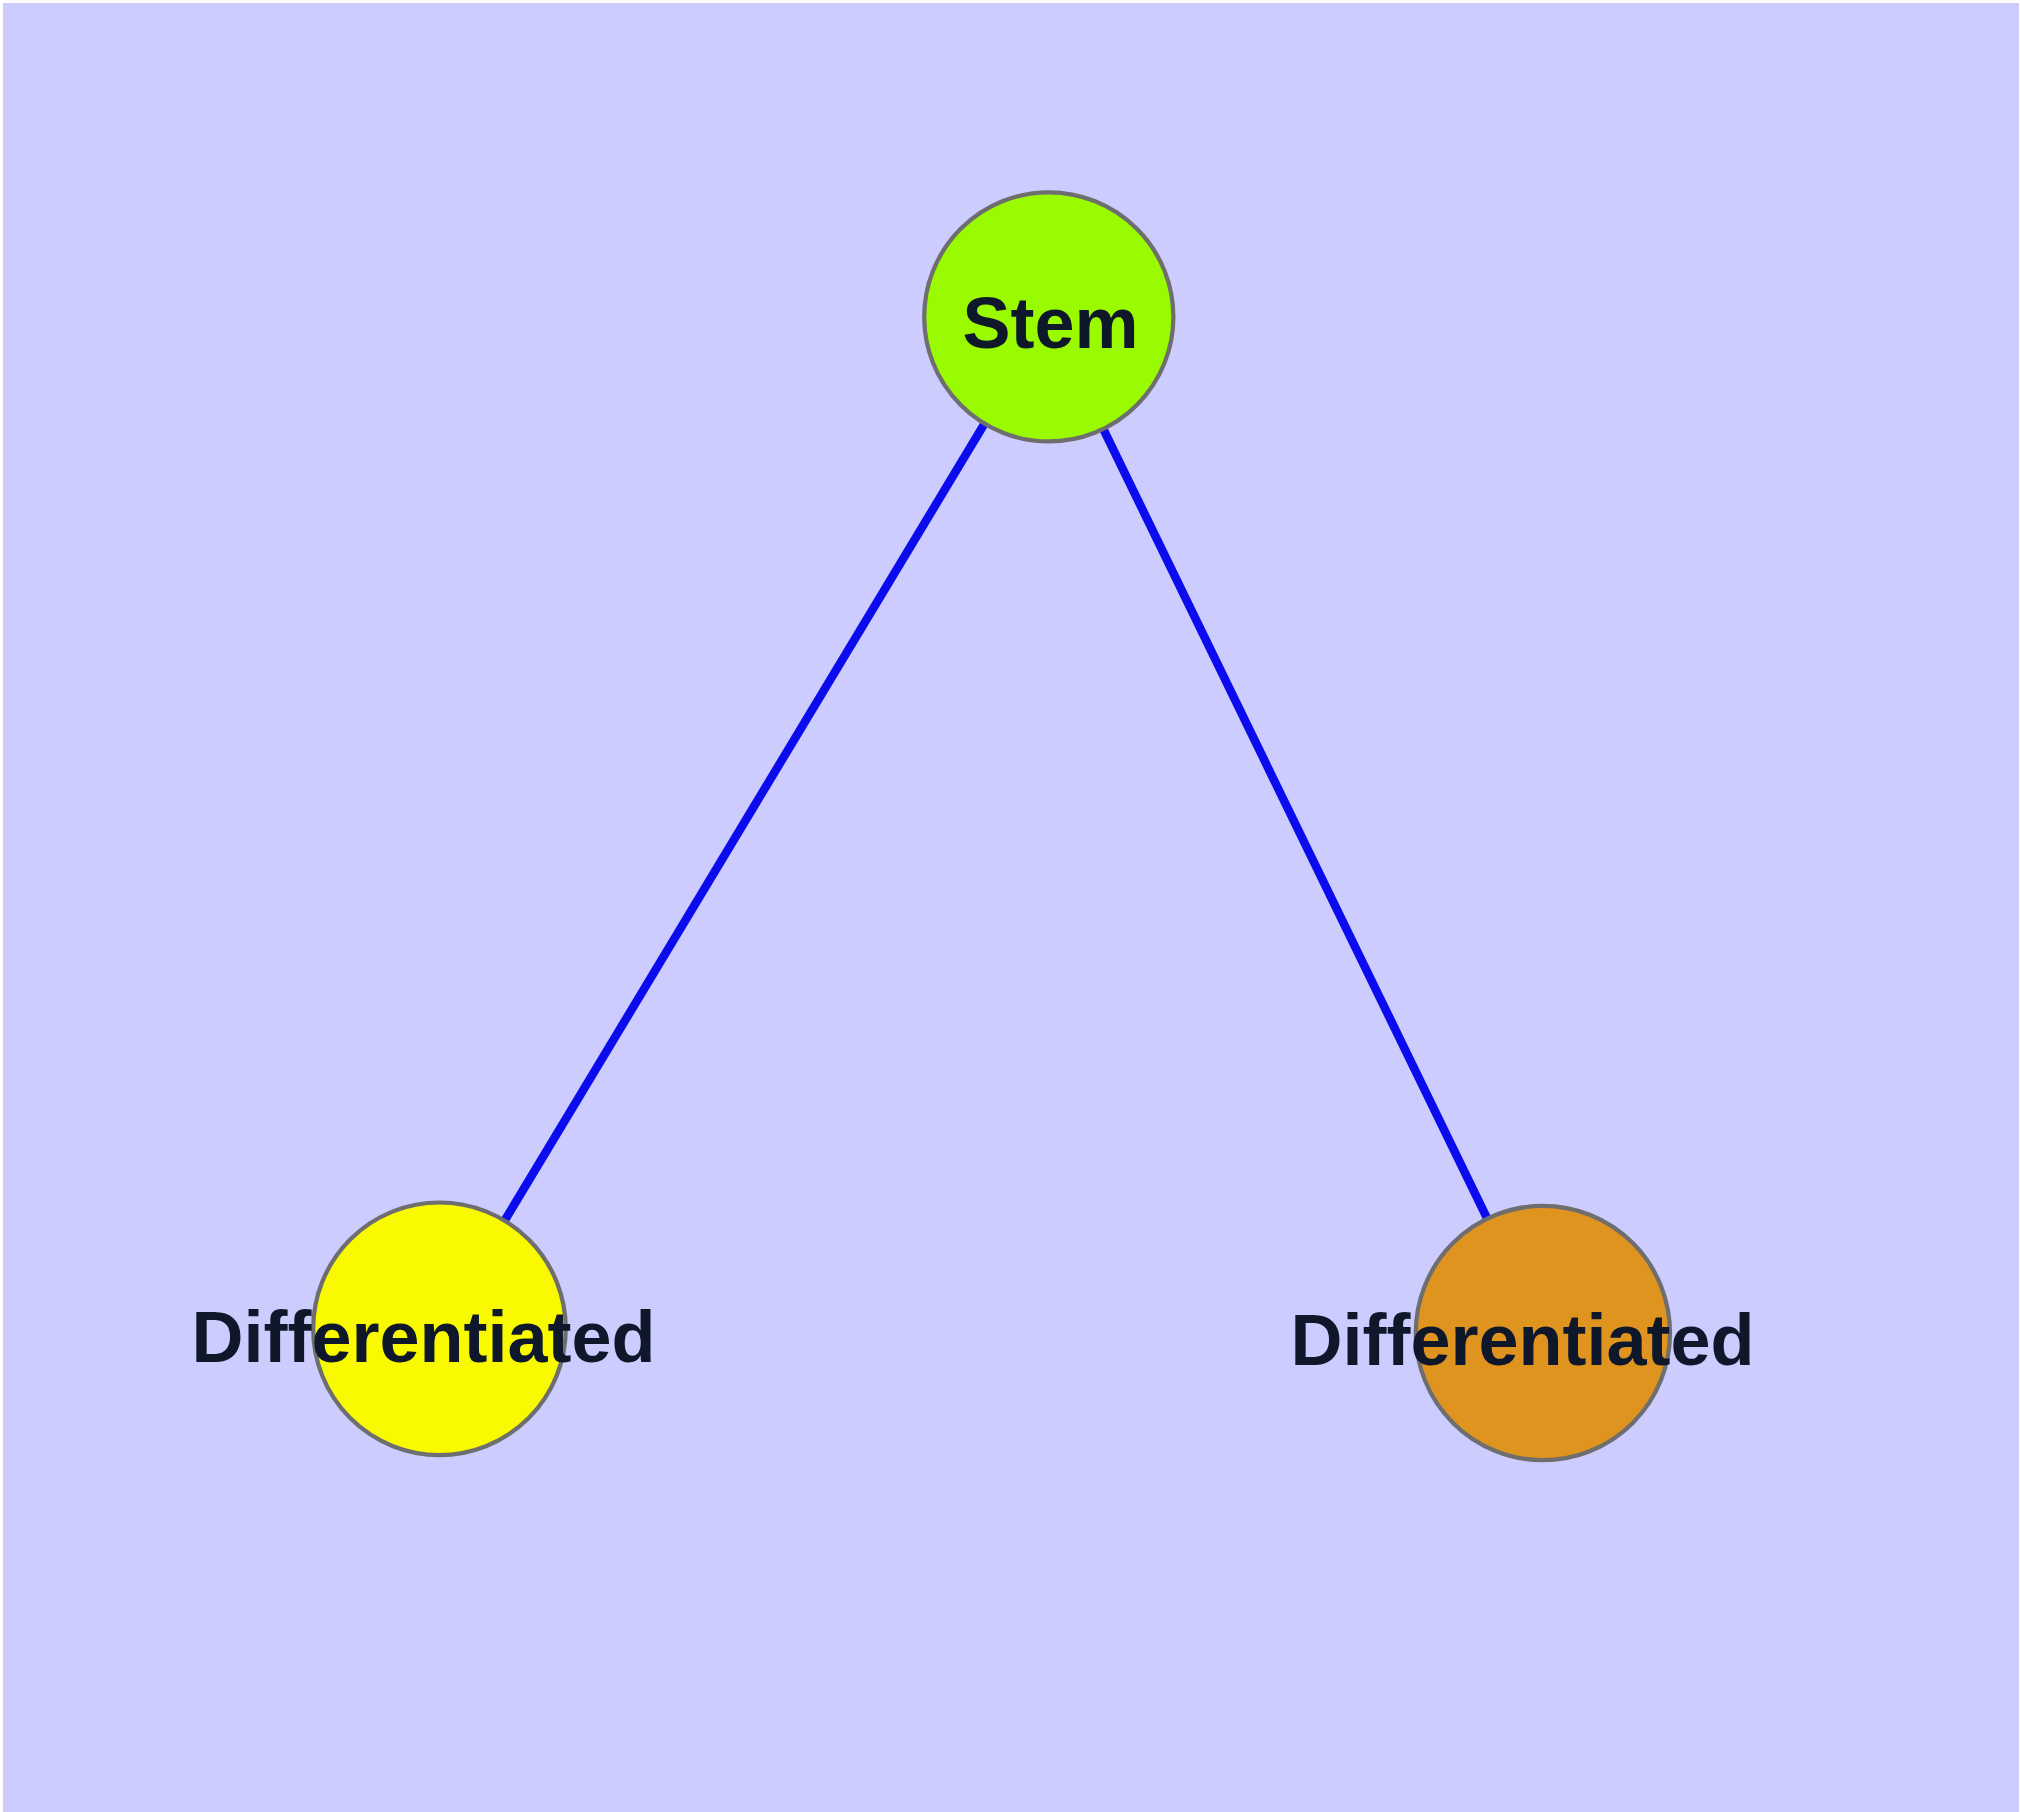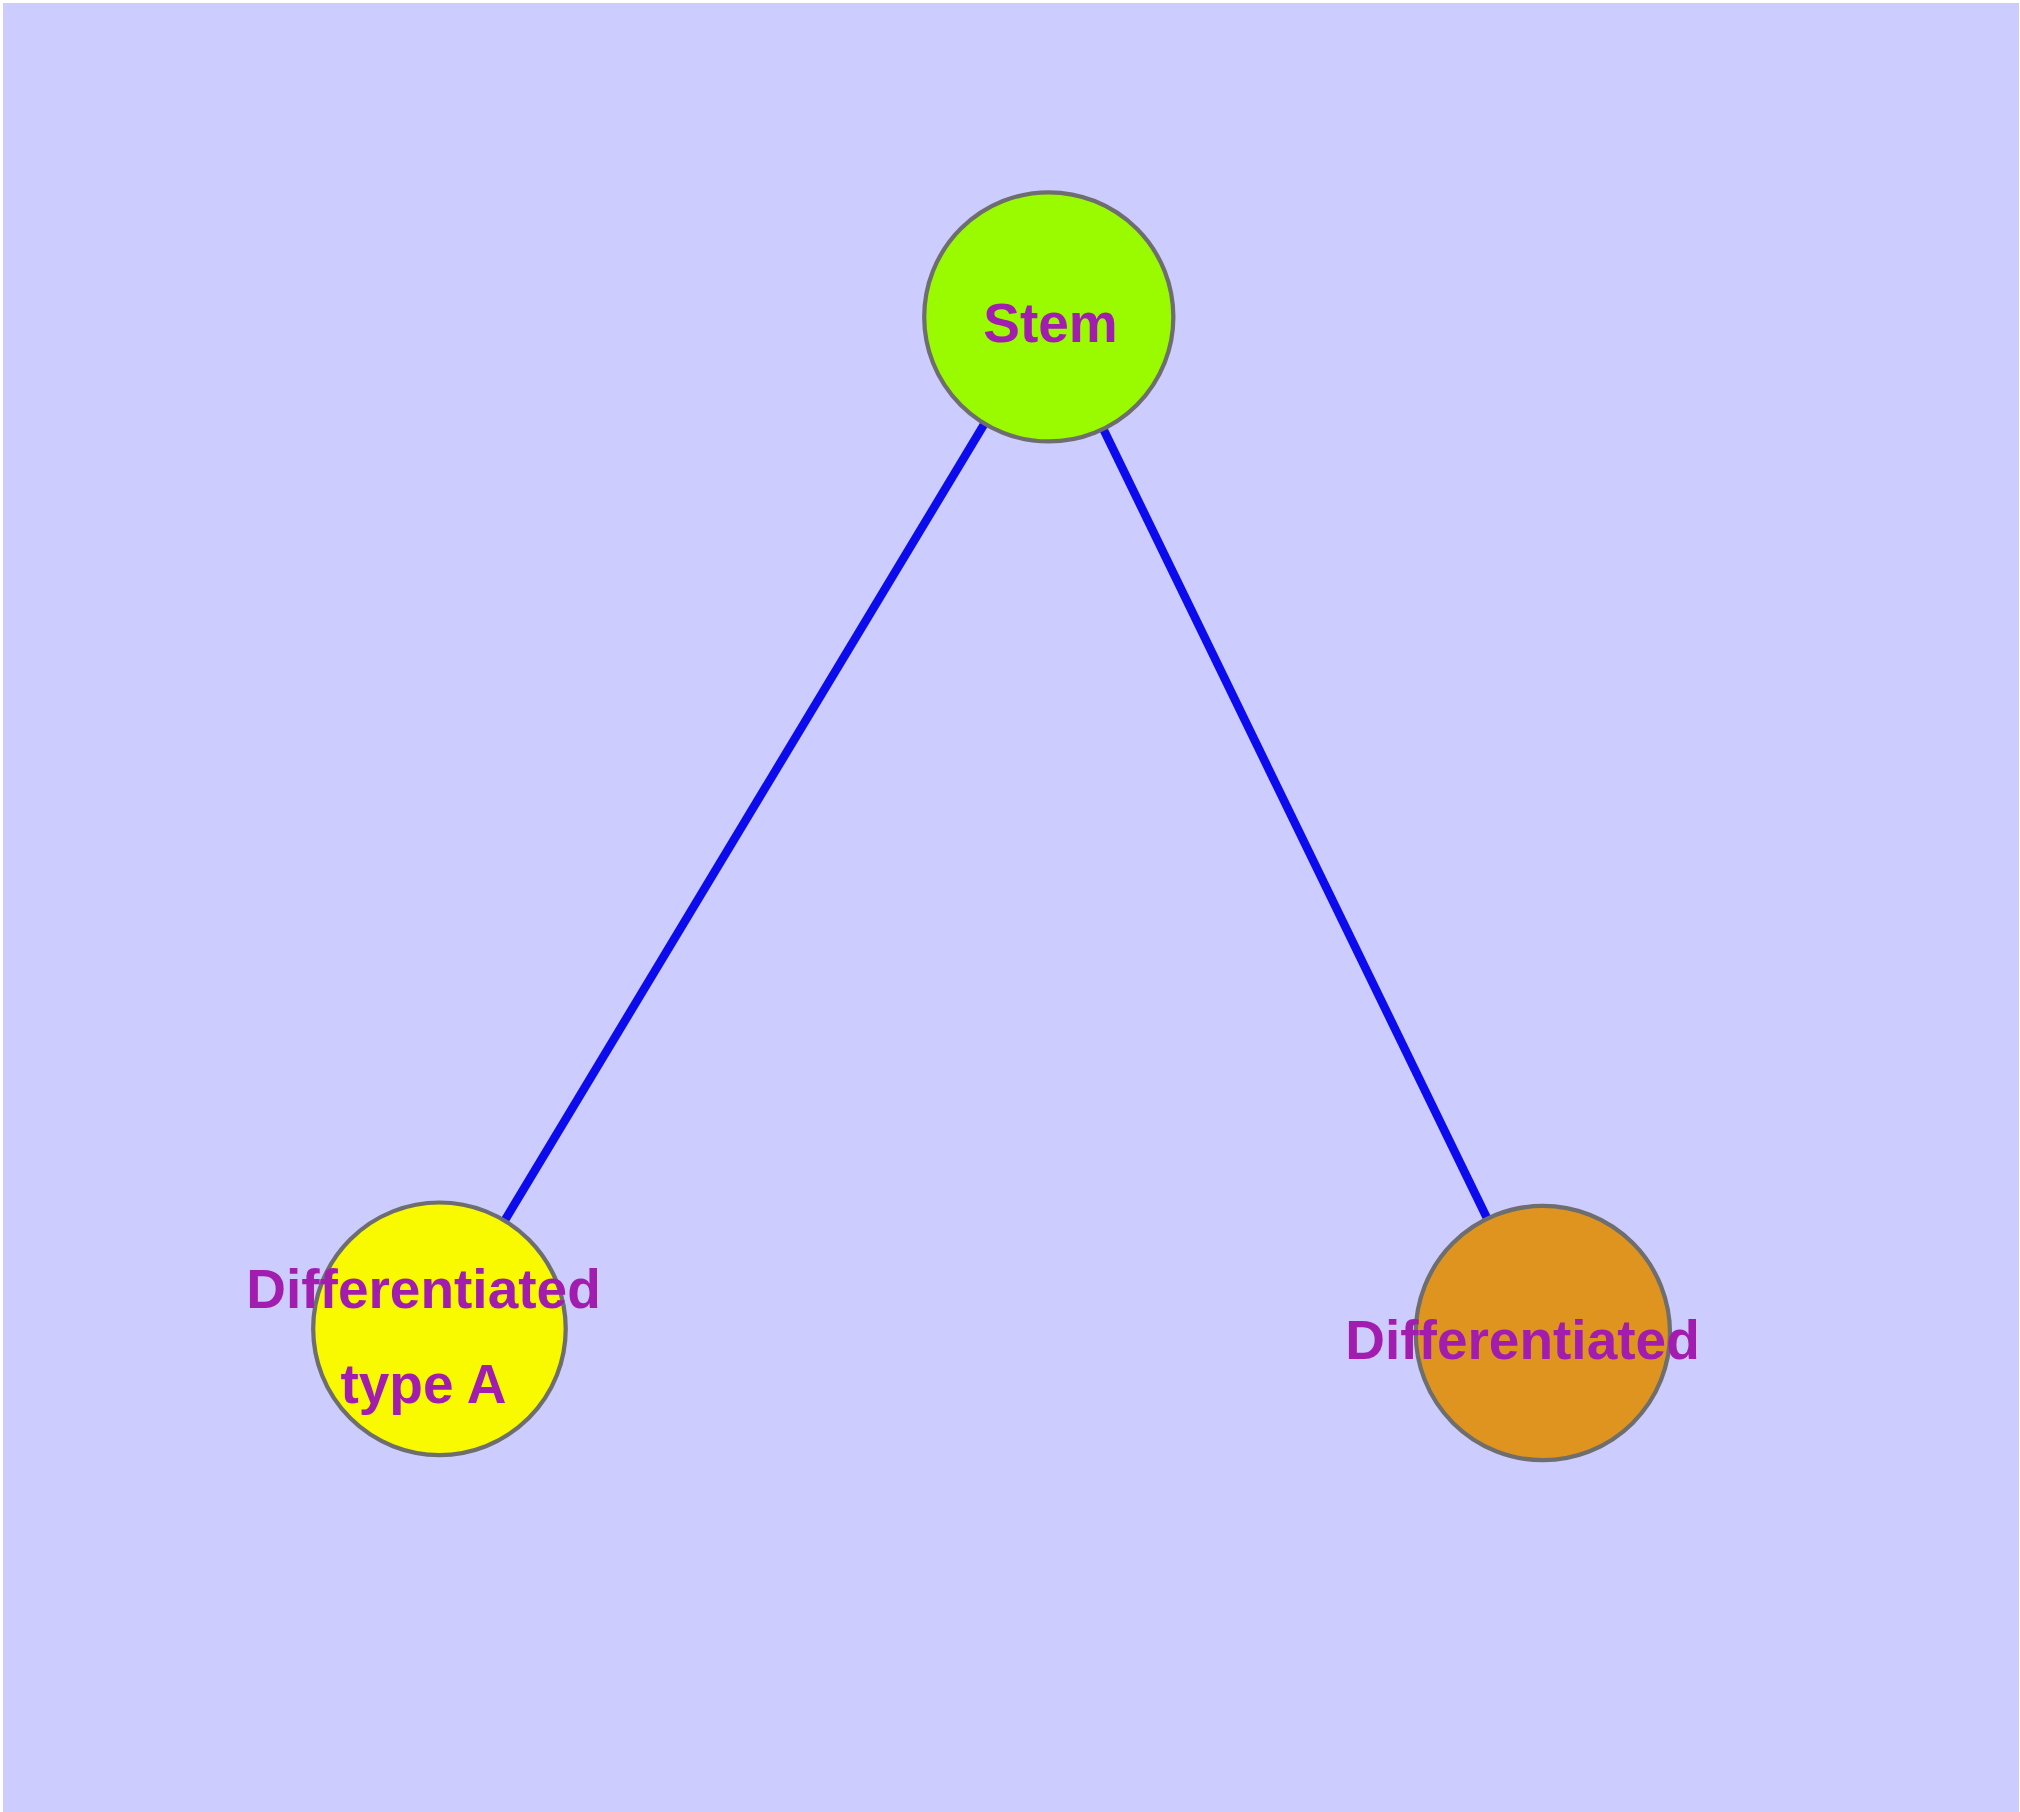--- a/index.html
+++ b/index.html
@@ -21,24 +21,24 @@
   .graph-svg {
     position: absolute;
     top: 0;
     left: 0;
   }
   .node-label {
     position: absolute;
     transform: translate(-50%, -50%);
     font-family: "Liberation Sans", sans-serif;
     font-weight: bold;
-    font-size: 55px;
+    font-size: 72px;
     line-height: 95px;
-    color: #a21caf;
-    text-align: center;
+    color: #0f172a;
+    text-align: left;
     white-space: nowrap;
   }
   .label-stem { left: 1048px; top: 320px; }
   .label-a    { left: 421px;  top: 1334px; }
   .label-b    { left: 1520px; top: 1337px; }
 </style>
 </head>
 <body>
 
 <div class="canvas">
@@ -51,21 +51,20 @@
     <circle cx="518" cy="1567" r="149" stroke-width="5" fill="#F9F900" stroke="#6E6E6E"></circle>
     <circle cx="1820" cy="1572" r="150" stroke-width="5" fill="#E09420" stroke="#6E6E6E"></circle>
   </svg>
 
   <div class="node-label label-stem">
     <span>Stem</span>
   </div>
 
   <div class="node-label label-a">
     <span>Differentiated</span><br>
-    <span>type A</span>
   </div>
 
   <div class="node-label label-b">
     <span>Differentiated</span><br>
   </div>
 
 </div>
 
 
 </body></html>

